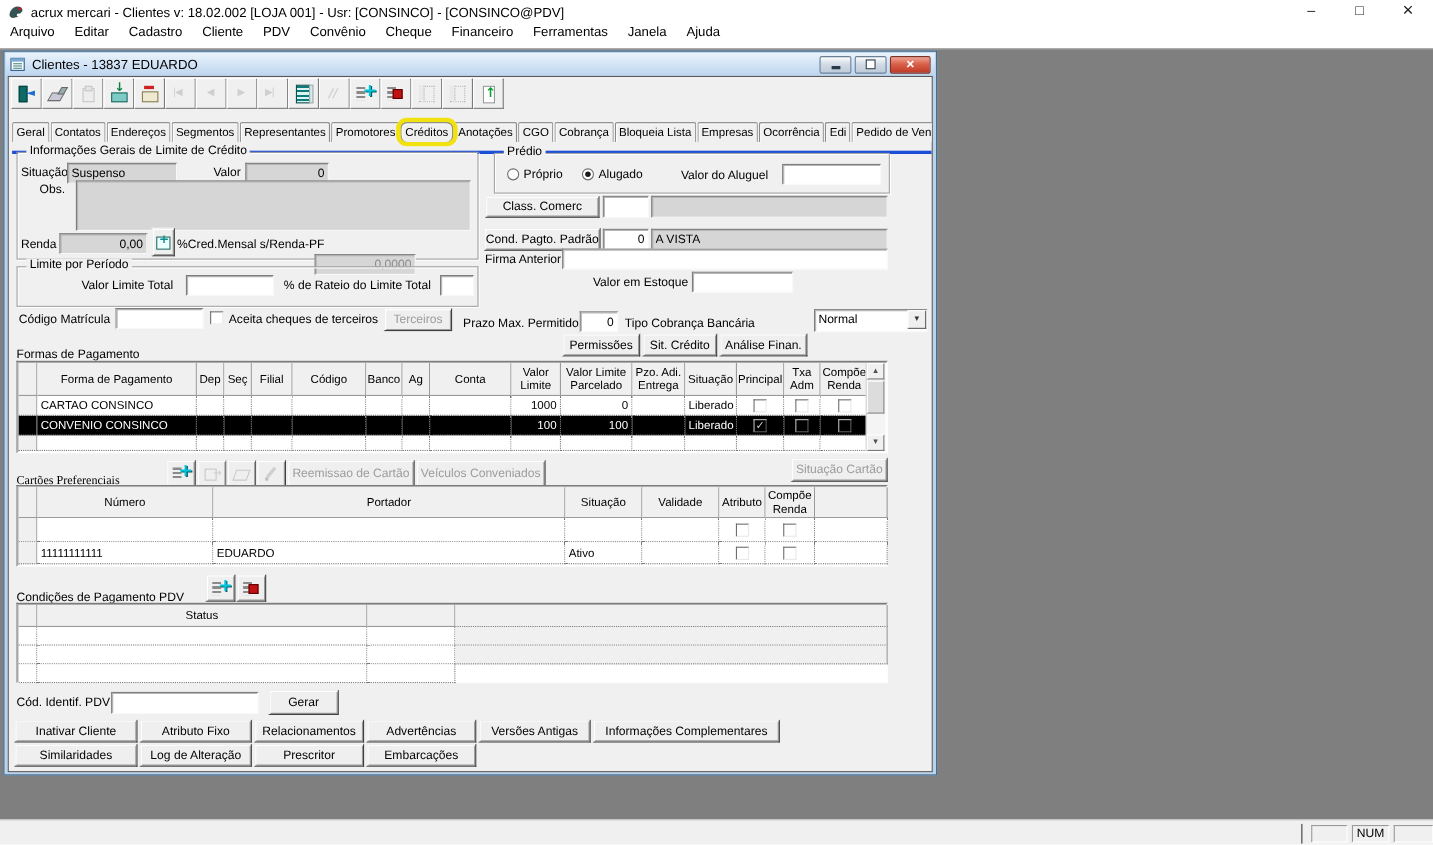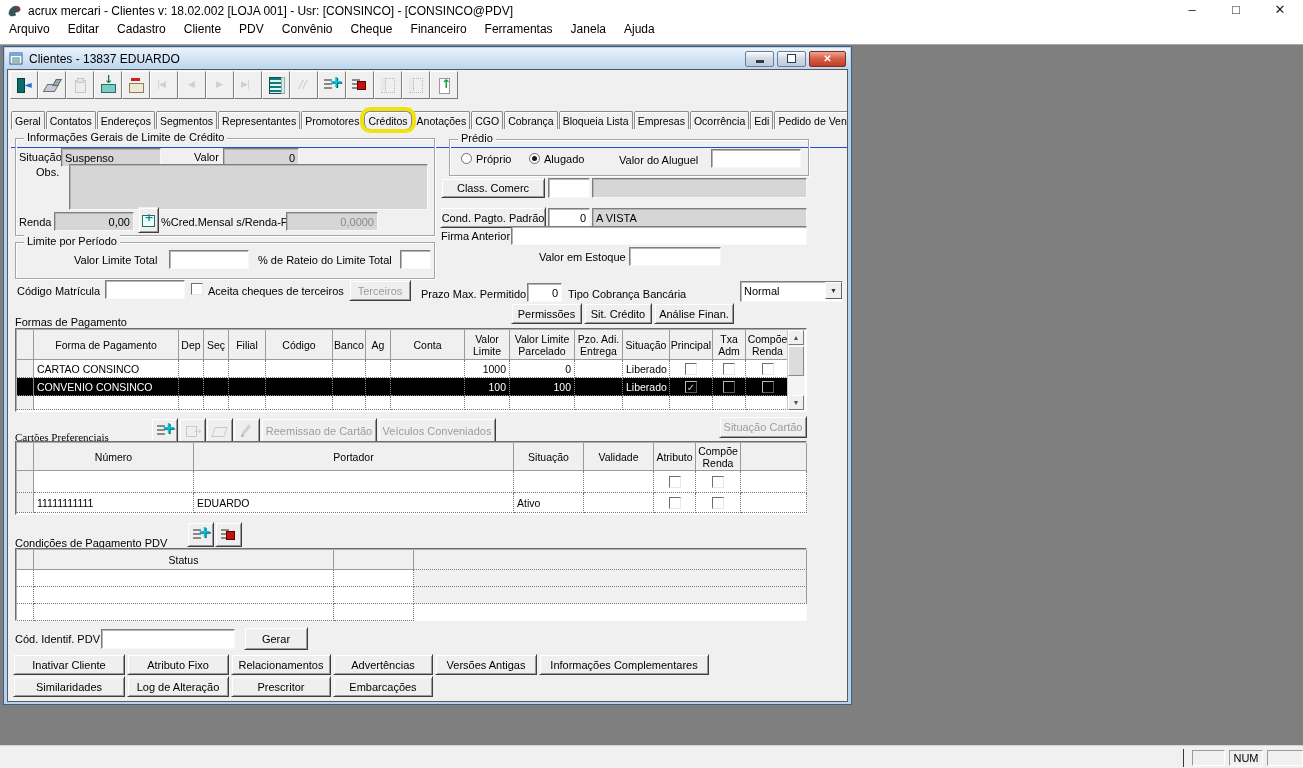--- a/index.html
+++ b/index.html
@@ -3,21 +3,21 @@
 <meta charset="utf-8">
 <style>
   html,body{margin:0;padding:0;background:#fff;font-family:"Liberation Sans",sans-serif;cursor:default;}
   #screen{position:relative;width:1303px;height:768px;background:#ffffff;overflow:hidden;}
   .abs{position:absolute;}
   .lbl{font:11px "Liberation Sans",sans-serif;color:#000;white-space:nowrap;}
   
   .fld{position:absolute;border:1px solid;border-color:#7e7e7e #f8f8f8 #f8f8f8 #7e7e7e;box-shadow:inset 1px 1px 0 #b5b5b5;background:#fff;font:11px "Liberation Sans",sans-serif;padding:0 3px;box-sizing:border-box;color:#000;outline:none;}
   .fld.gray{background:#d6d6d6;}
   .fld.ra{text-align:right;}
-  .fld.graytext{color:#8b8b8b;}
+  .fld.graytext{color:#8b8b8b;margin-top:19px;}
   .pb{position:absolute;background:#efefef;border:1px solid;border-color:#efefef #3f3f3f #3f3f3f #efefef;box-shadow:inset 1px 1px 0 #ffffff,inset -1px -1px 0 #9a9a9a;font:11px "Liberation Sans",sans-serif;color:#000;display:flex;align-items:center;justify-content:center;box-sizing:border-box;}
   .pb.dis{color:#9c9c9c;}
   .gb{position:absolute;border:1px solid #a5a5a5;box-shadow:inset 1px 1px 0 #fff,1px 1px 0 #fff;box-sizing:border-box;}
   .gb>.leg{position:absolute;top:-8px;left:8px;background:#f0f0f0;padding:0 3px;font:11px "Liberation Sans",sans-serif;white-space:nowrap;}
   .cb{width:12px;height:12px;border:1px solid;border-color:#6e6e6e #e8e8e8 #e8e8e8 #6e6e6e;background:#fff;display:inline-block;font-size:10px;line-height:11px;text-align:center;color:#555;box-sizing:border-box;}
   .radio{width:11px;height:11px;border-radius:50%;border:1px solid #6e6e6e;background:#fff;display:inline-block;position:relative;box-sizing:border-box;}
   .radio.on::after{content:"";position:absolute;left:2px;top:2px;width:5px;height:5px;background:#1a1a1a;border-radius:50%;}
   
   .tbtn{width:28px;height:28px;background:#f0f0f0;border:1px solid;border-color:#ffffff #7a7a7a #7a7a7a #ffffff;box-sizing:border-box;display:flex;align-items:center;justify-content:center;}
   .ic{width:18px;height:18px;position:relative;display:block;font-family:"DejaVu Sans",sans-serif;}
@@ -179,21 +179,21 @@
             <i class="ic ic-dots"></i>
           </div>
         <div class="tbtn">
             <i class="ic ic-dots"></i>
           </div>
         <div class="tbtn">
             <i class="ic ic-export"></i>
           </div>
       </div>
 
-      <div class="abs" style="left:3px;top:41px;width:836px;display:flex;align-items:flex-end;border-bottom:1px solid #1d4ed8;padding-bottom:18px;">
+      <div class="abs" style="left:3px;top:41px;width:836px;display:flex;align-items:flex-end;border-bottom:3px solid #1d4ed8;padding-bottom:8px;">
         <span class="tab">Geral</span>
         <span class="tab">Contatos</span>
         <span class="tab">Endereços</span>
         <span class="tab">Segmentos</span>
         <span class="tab">Representantes</span>
         <span class="tab">Promotores</span>
         <span class="tab ring">Créditos</span>
         <span class="tab">Anotações</span>
         <span class="tab">CGO</span>
         <span class="tab">Cobrança</span>

